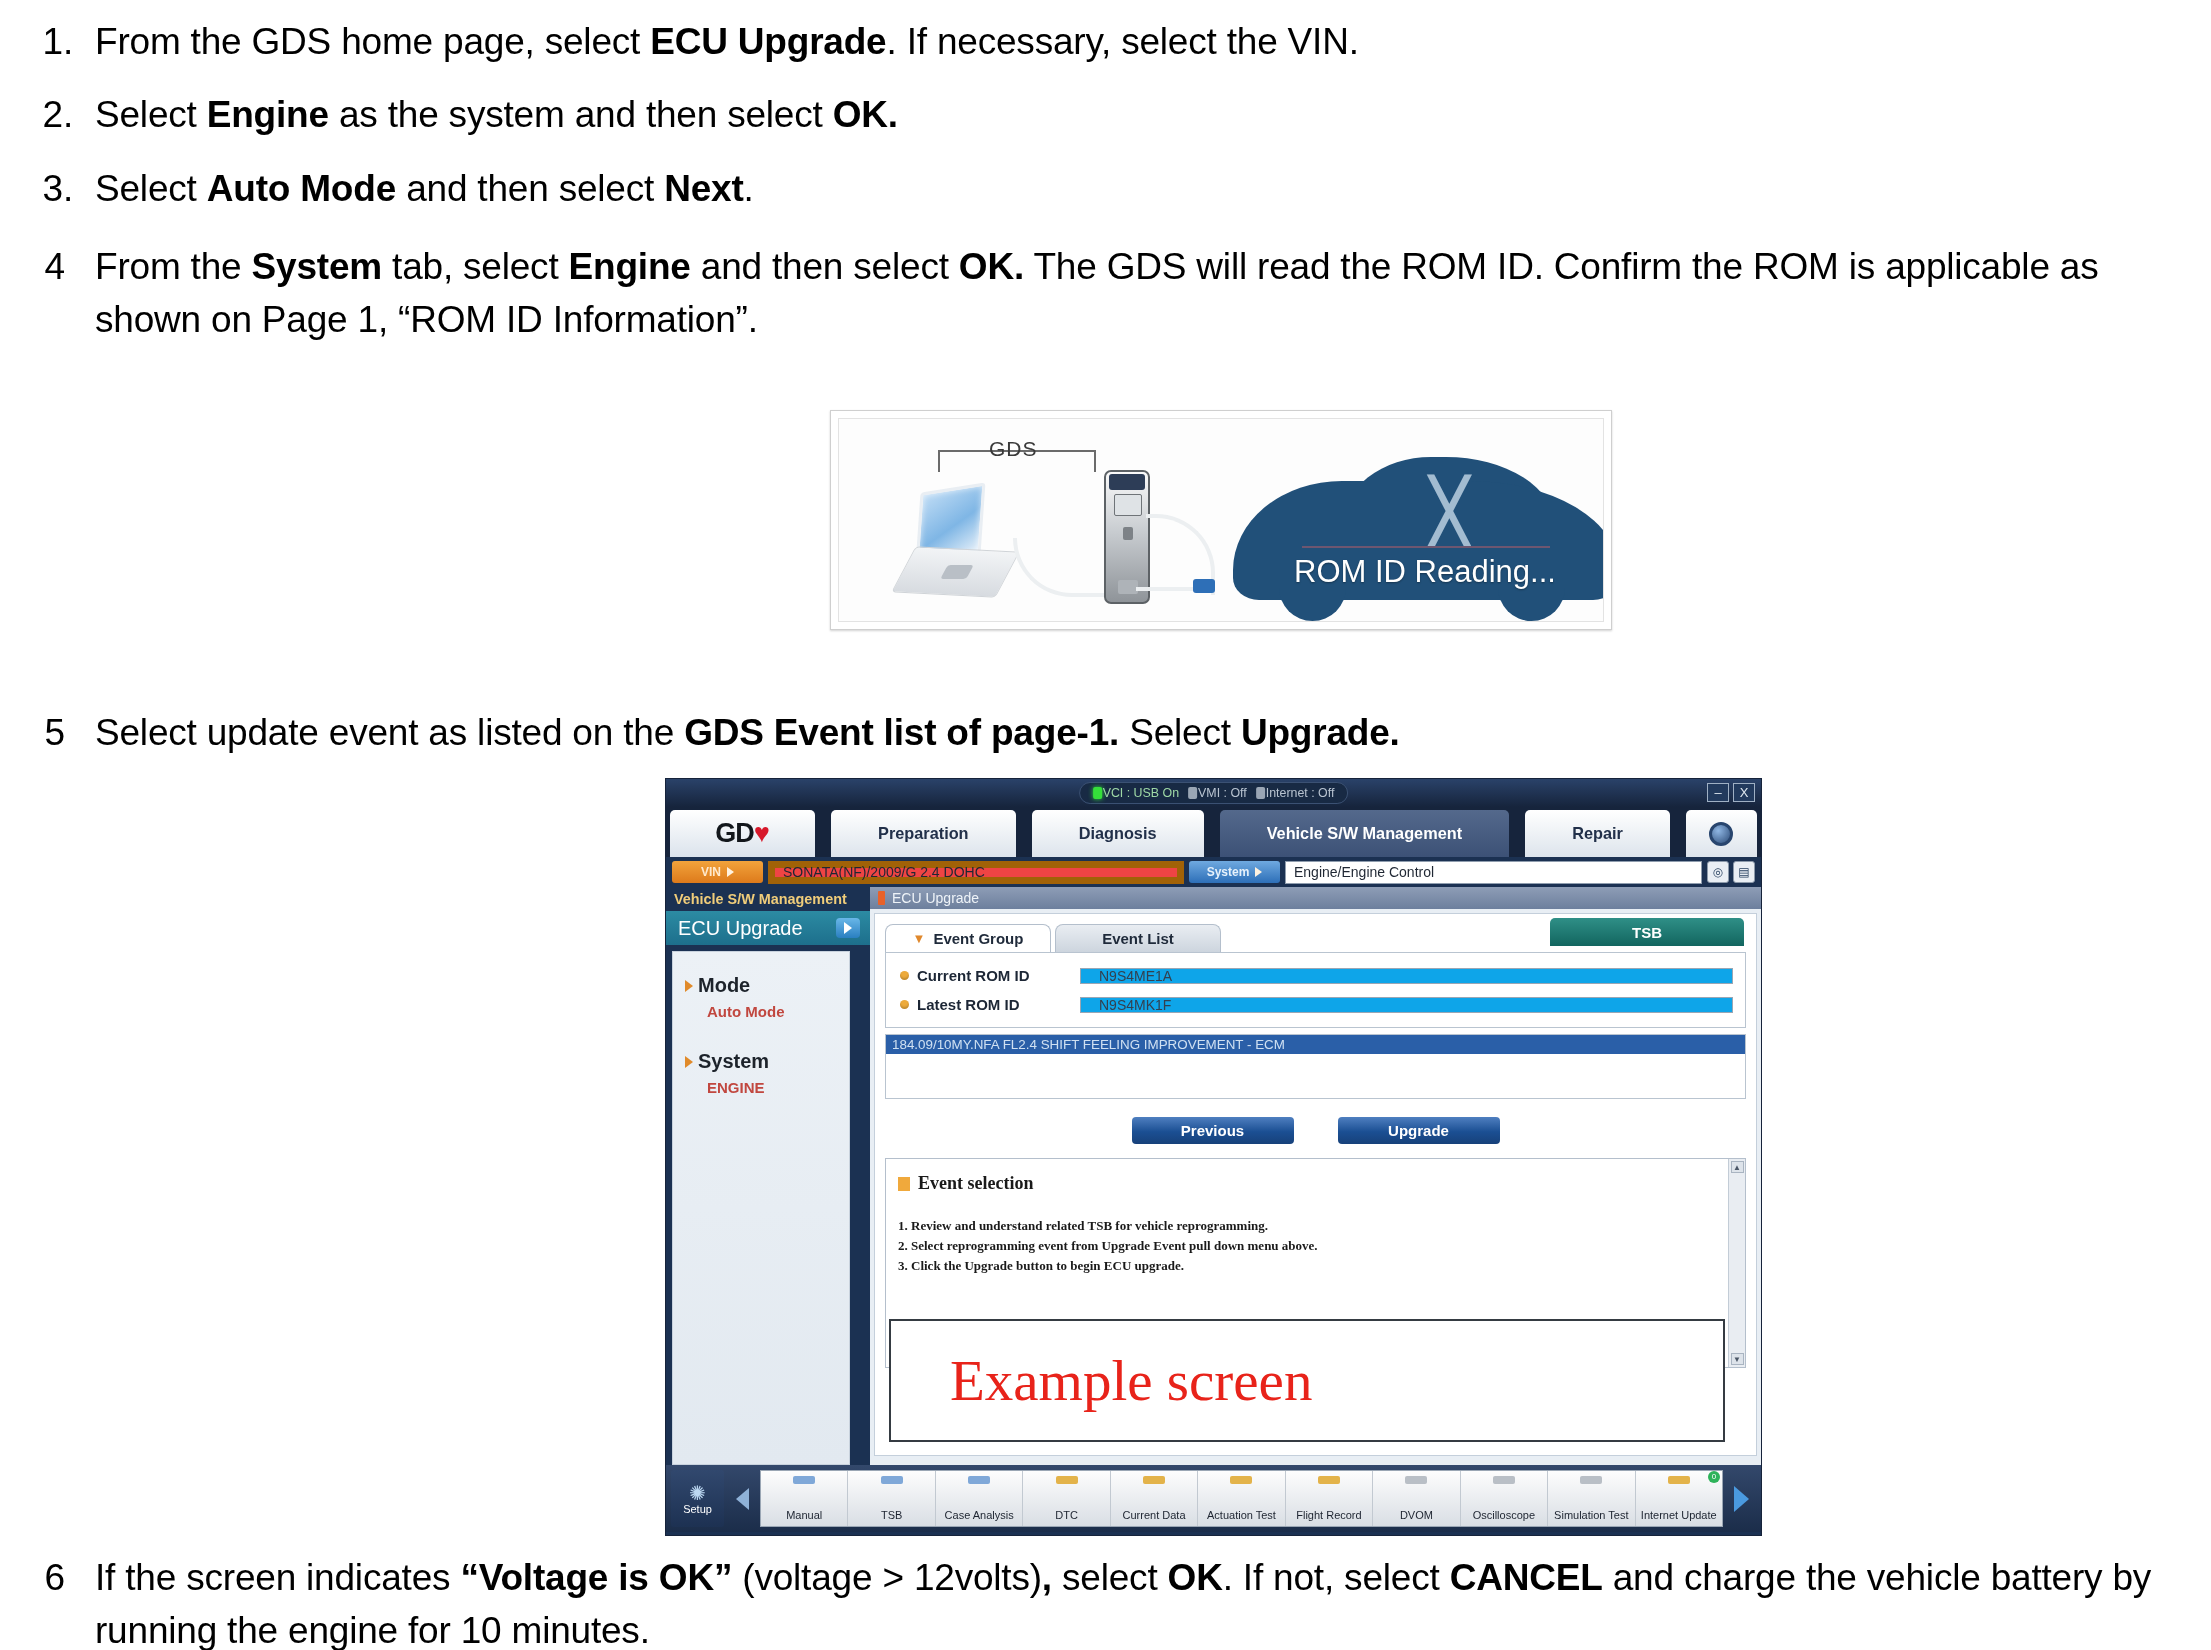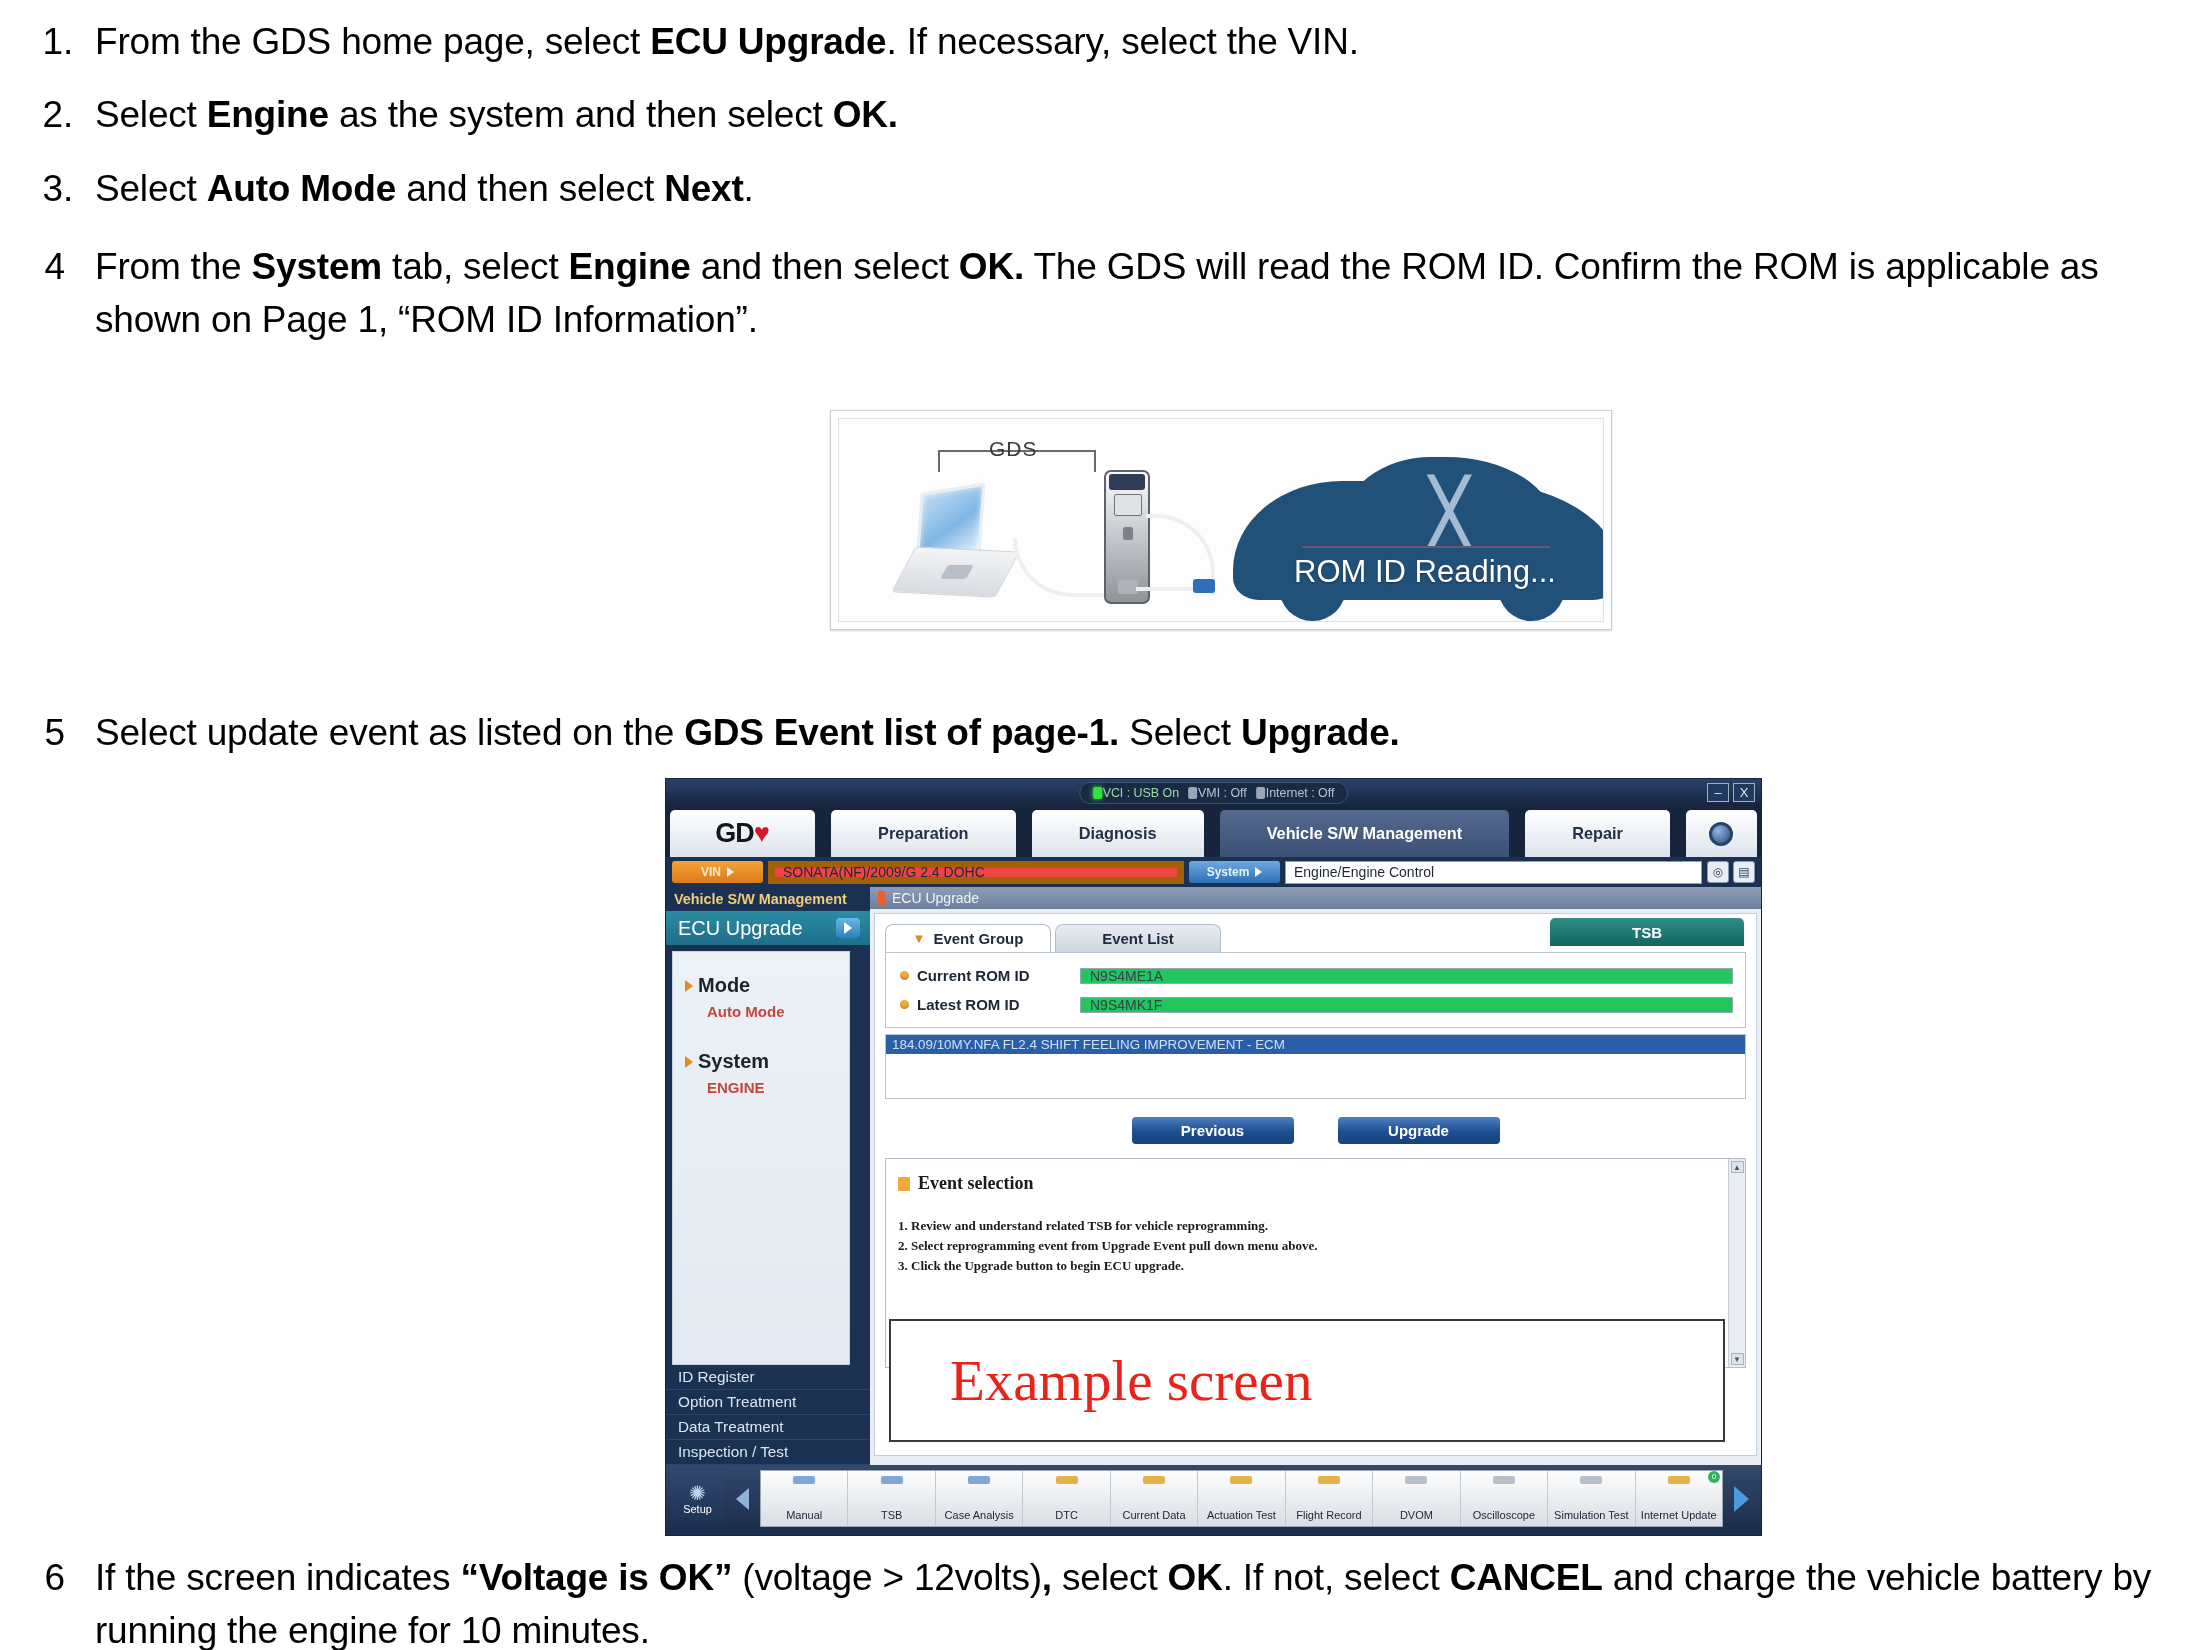--- a/index.html
+++ b/index.html
@@ -383,23 +383,23 @@
     width:194px; padding-left:14px;
     font-size:15px; font-weight:bold; color:#1c2635;
     display:flex; align-items:center; gap:8px;
   }
   .romrow .lbl .dot {
     width:9px; height:9px; background:#edab3c; border-radius:50%;
     box-shadow:inset 0 -2px 2px rgba(0,0,0,0.18);
   }
   .romrow .inp {
     flex:1 1 auto; margin-right:12px; height:16px;
-    border:1px solid #9aa6b4; background:#22c55e;
+    border:1px solid #9aa6b4; background:#0ea5e9;
     font-size:14px; color:#33404f;
-    display:flex; align-items:center; padding-left:9px;
+    display:flex; align-items:center; padding-left:18px;
   }
 
   .eventlist {
     margin:6px 10px 0 10px; height:65px;
     border:1px solid #b9c4d0; background:#ffffff;
   }
   .event-sel {
     height:19px; background:#2a5fa8; color:#cfe0f2;
     font-size:13.4px; display:flex; align-items:center; padding-left:6px;
     white-space:nowrap;
@@ -636,26 +636,20 @@
           <div class="g-val">Auto Mode</div>
         </div>
         <div class="sb-group">
           <div class="g-head">
             <span class="tri"></span>
             <span>System</span>
           </div>
           <div class="g-val">ENGINE</div>
         </div>
       </div>
-      <div class="sb-links">
-        <div class="sb-link">ID Register</div>
-        <div class="sb-link">Option Treatment</div>
-        <div class="sb-link">Data Treatment</div>
-        <div class="sb-link">Inspection / Test</div>
-      </div>
     </div>
 
     <div class="gds-content">
       <div class="crumb">
         <span class="marker"></span>
         <span>ECU Upgrade</span>
       </div>
 
       <div class="content-white">
 

